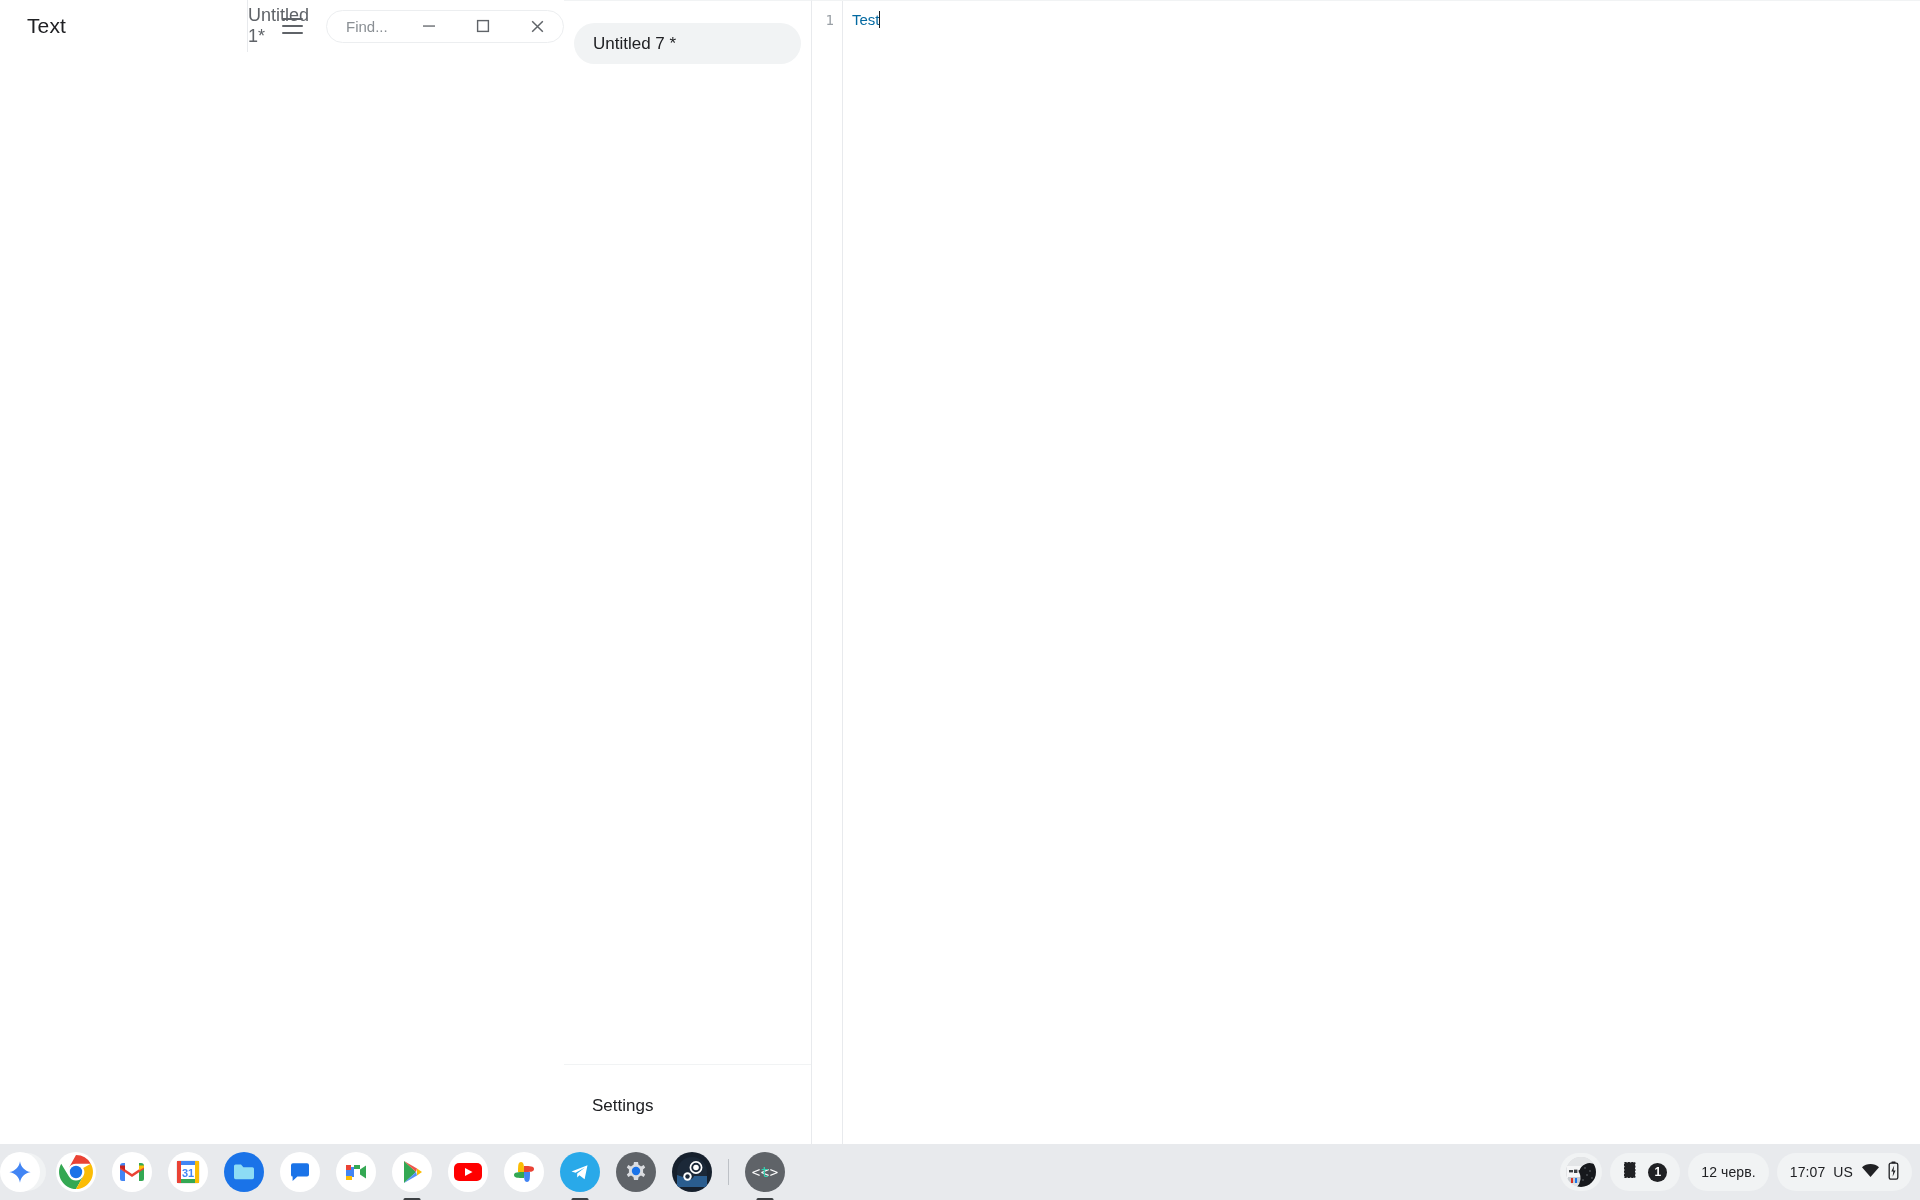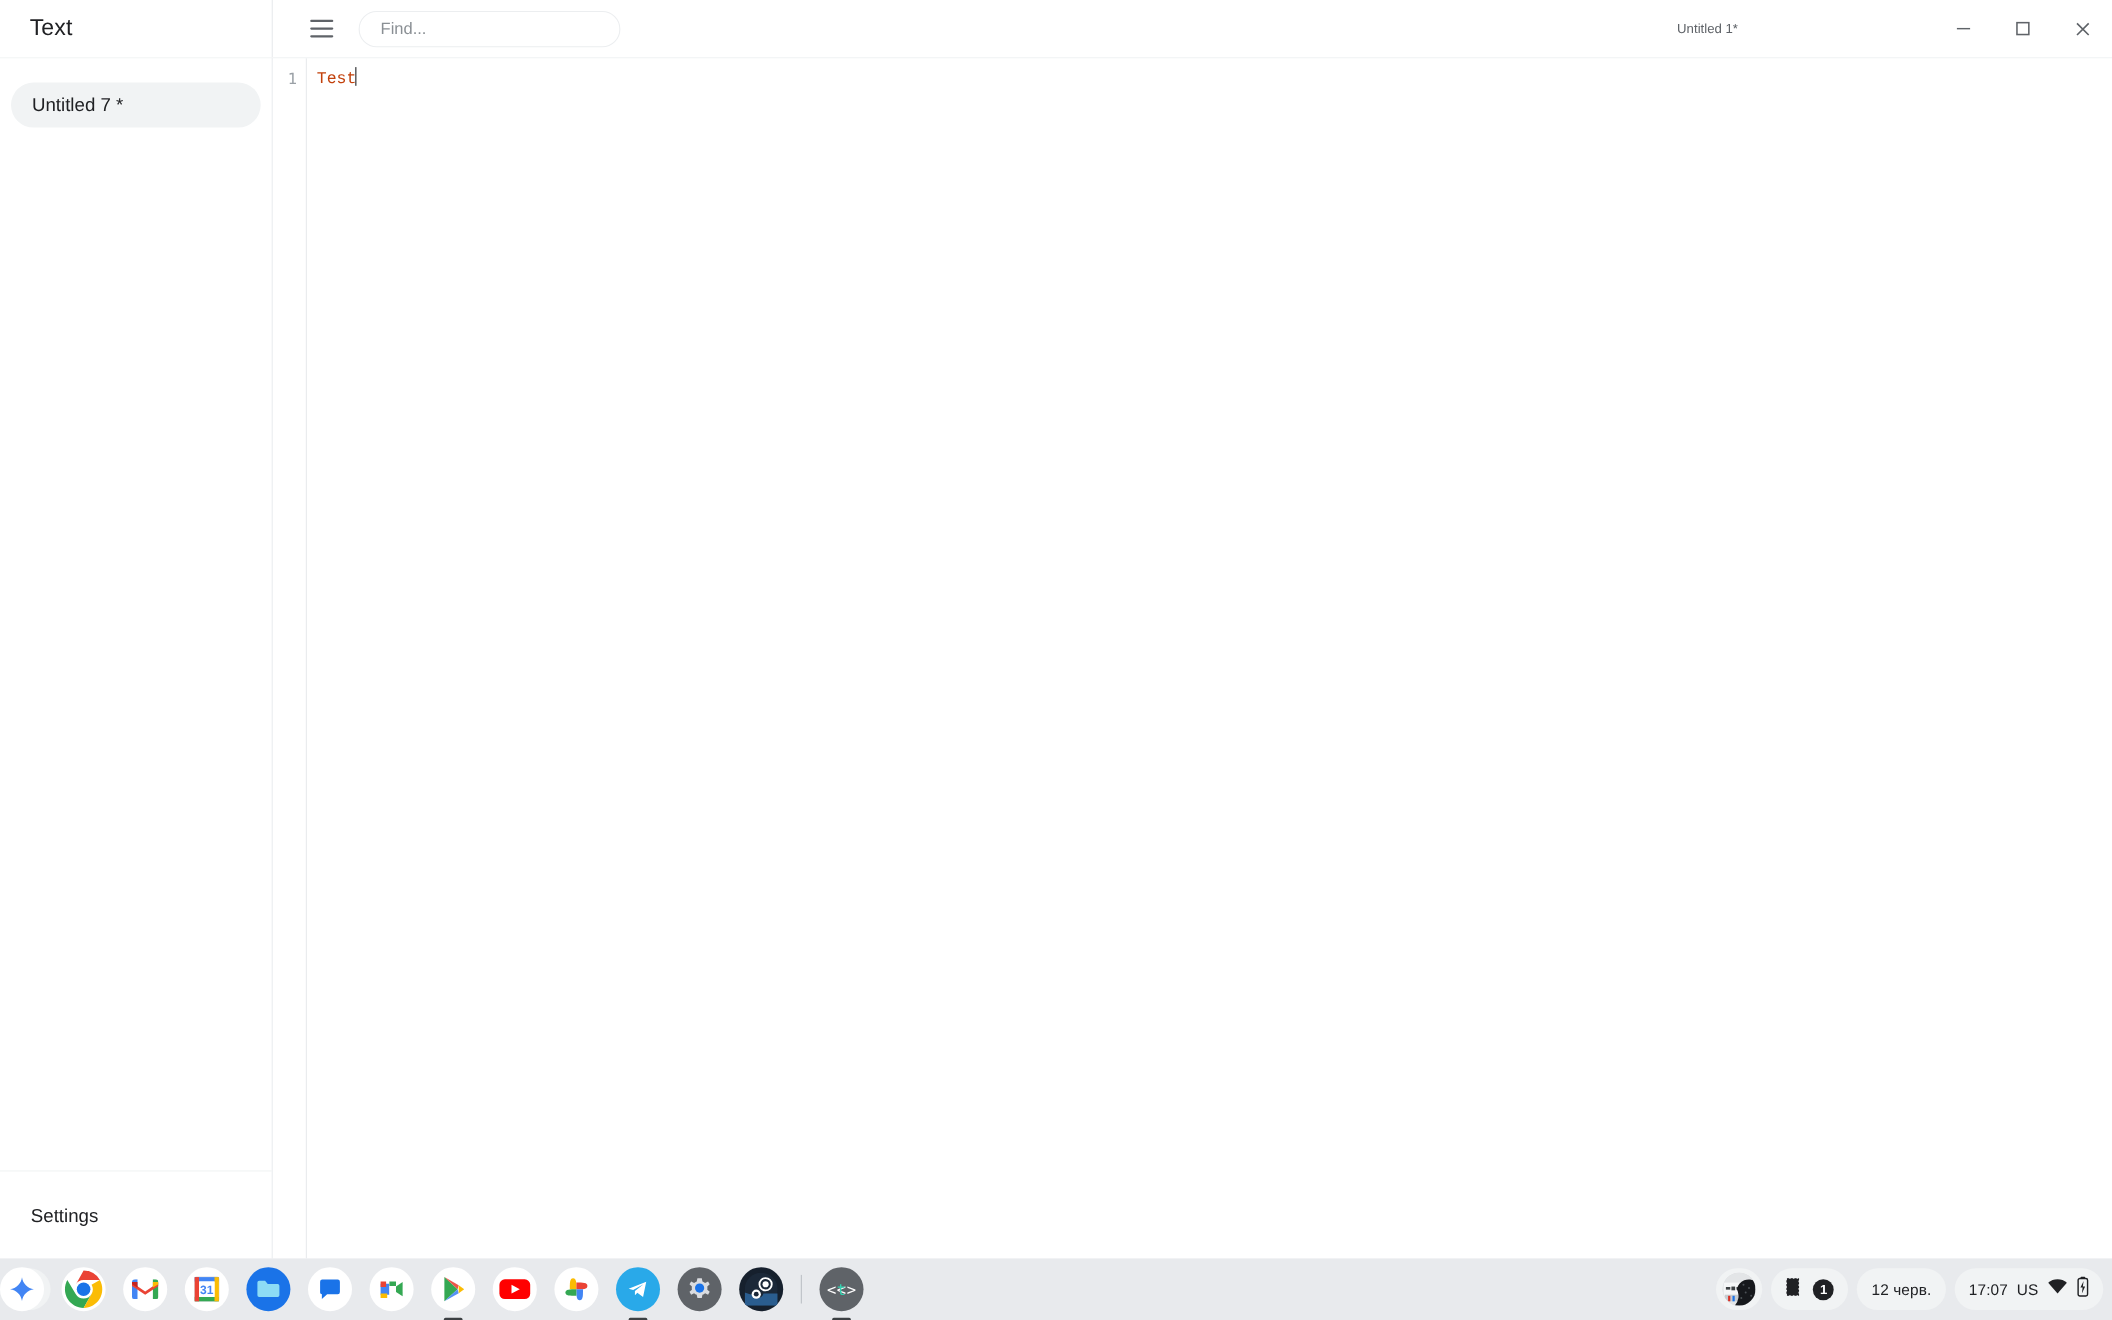--- a/index.html
+++ b/index.html
@@ -10,21 +10,20 @@
     background: #ffffff;
   }
 
   
   #app-window {
     position: absolute;
     left: 0; top: 0;
     width: 1920px; height: 1144px;
     background: #ffffff;
     display: flex;
-    flex-direction: column;
   }
 
   
   #titlebar {
     position: relative;
     height: 52px;
     min-height: 52px;
     display: flex;
     align-items: center;
     background: #ffffff;
@@ -75,21 +74,21 @@
     color: #a21caf;
     padding: 0 19px;
     outline: none;
   }
   #find-input::placeholder { color: #8a8f94; }
 
   #window-title {
     position: absolute;
     left: 0; right: 0;
     text-align: right;
-    font-size: 12px;
+    font-size: 18px;
     color: #5f6368;
     pointer-events: none;
     padding-right: 340px;
   }
 
   #window-controls {
     position: absolute;
     right: 0; top: 0;
     height: 52px;
     display: flex;
@@ -173,24 +172,24 @@
     font-family: "DejaVu Sans Mono", monospace;
     font-size: 14px;
     line-height: 22px;
     color: #9aa0a6;
     user-select: none;
   }
   #code-area {
     flex: 1;
     padding-top: 8px;
     padding-left: 9px;
-    font-family: Liberation Mono, monospace;
+    font-family: Liberation Sans, sans-serif;
     font-size: 15px;
     line-height: 22px;
-    color: #c2410c;
+    color: #0369a1;
     white-space: pre;
     position: relative;
   }
   #caret {
     display: inline-block;
     width: 1px;
     height: 17px;
     background: #202124;
     vertical-align: -3px;
     margin-left: -1px;

